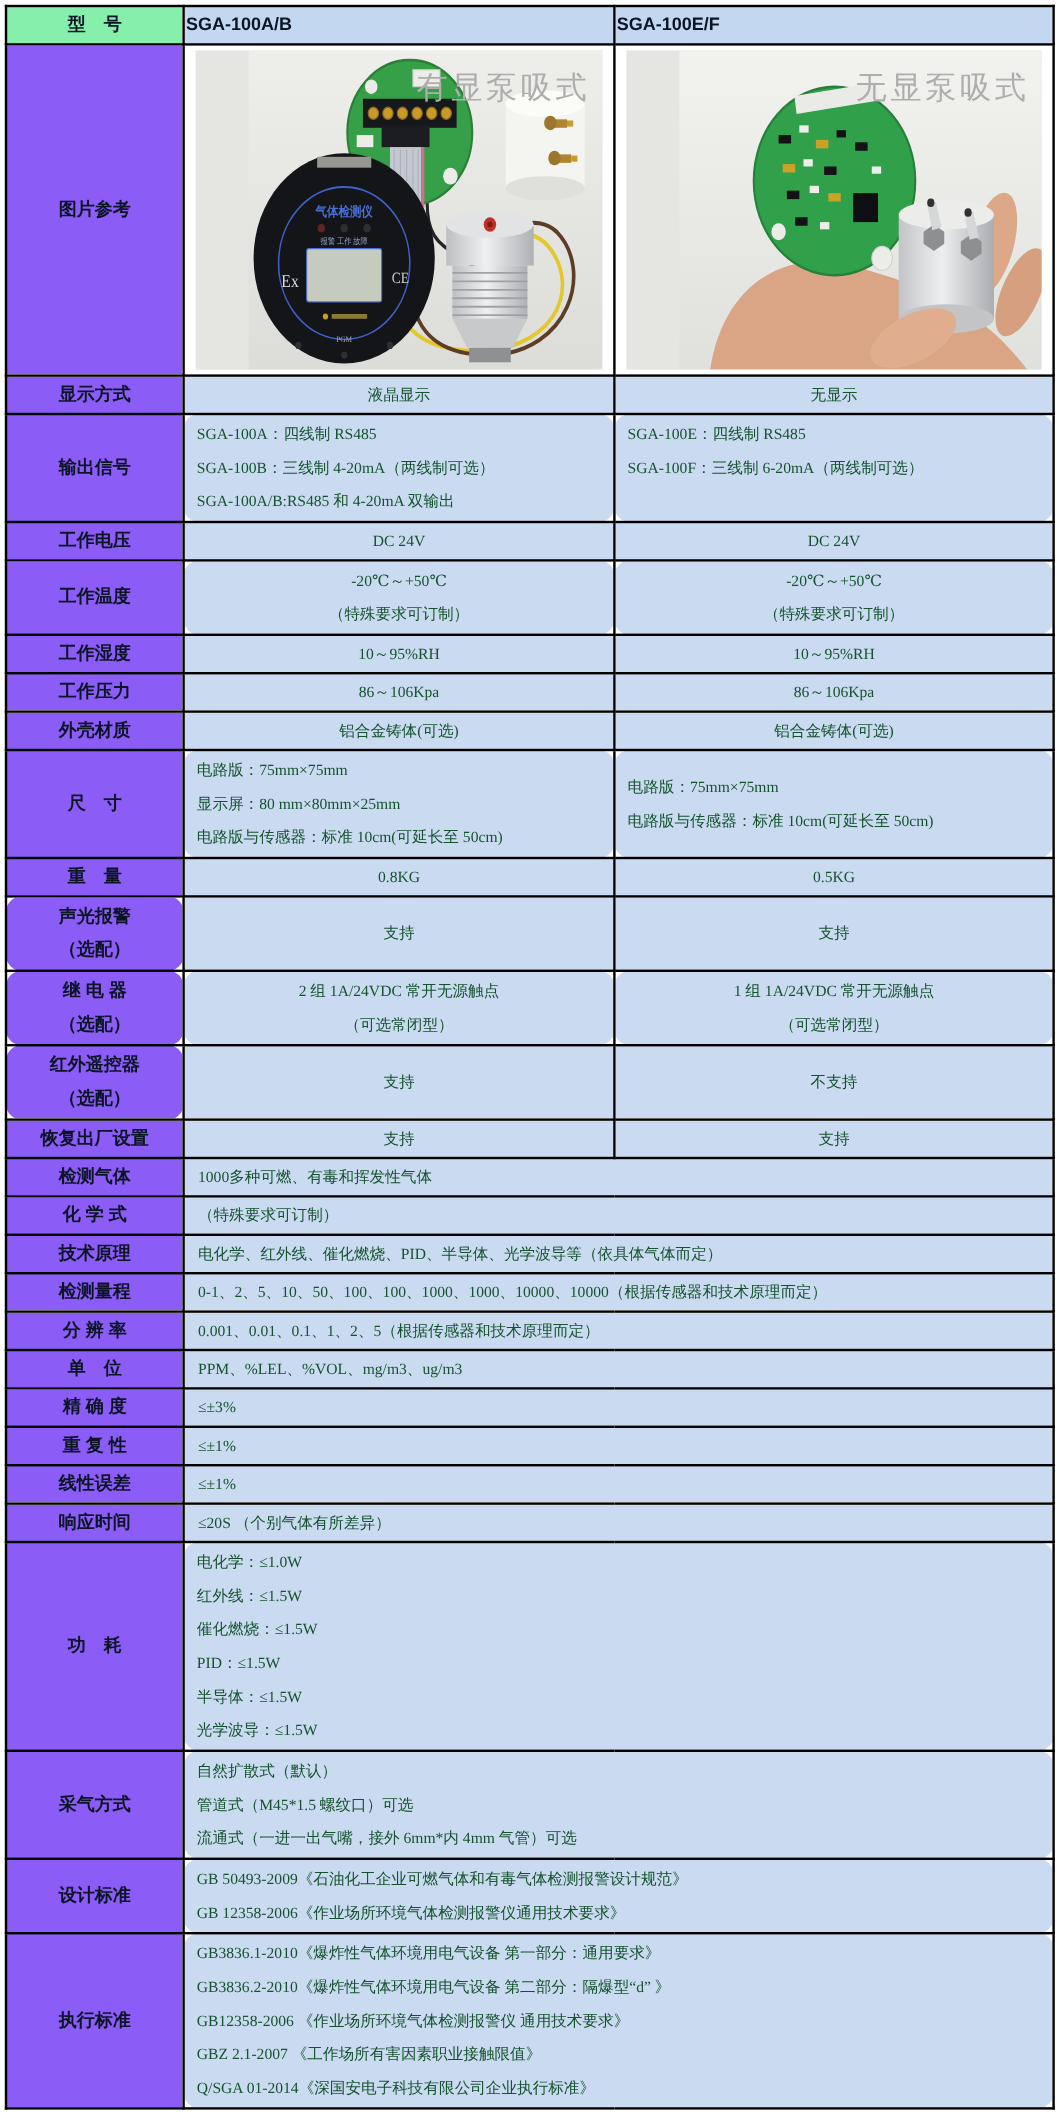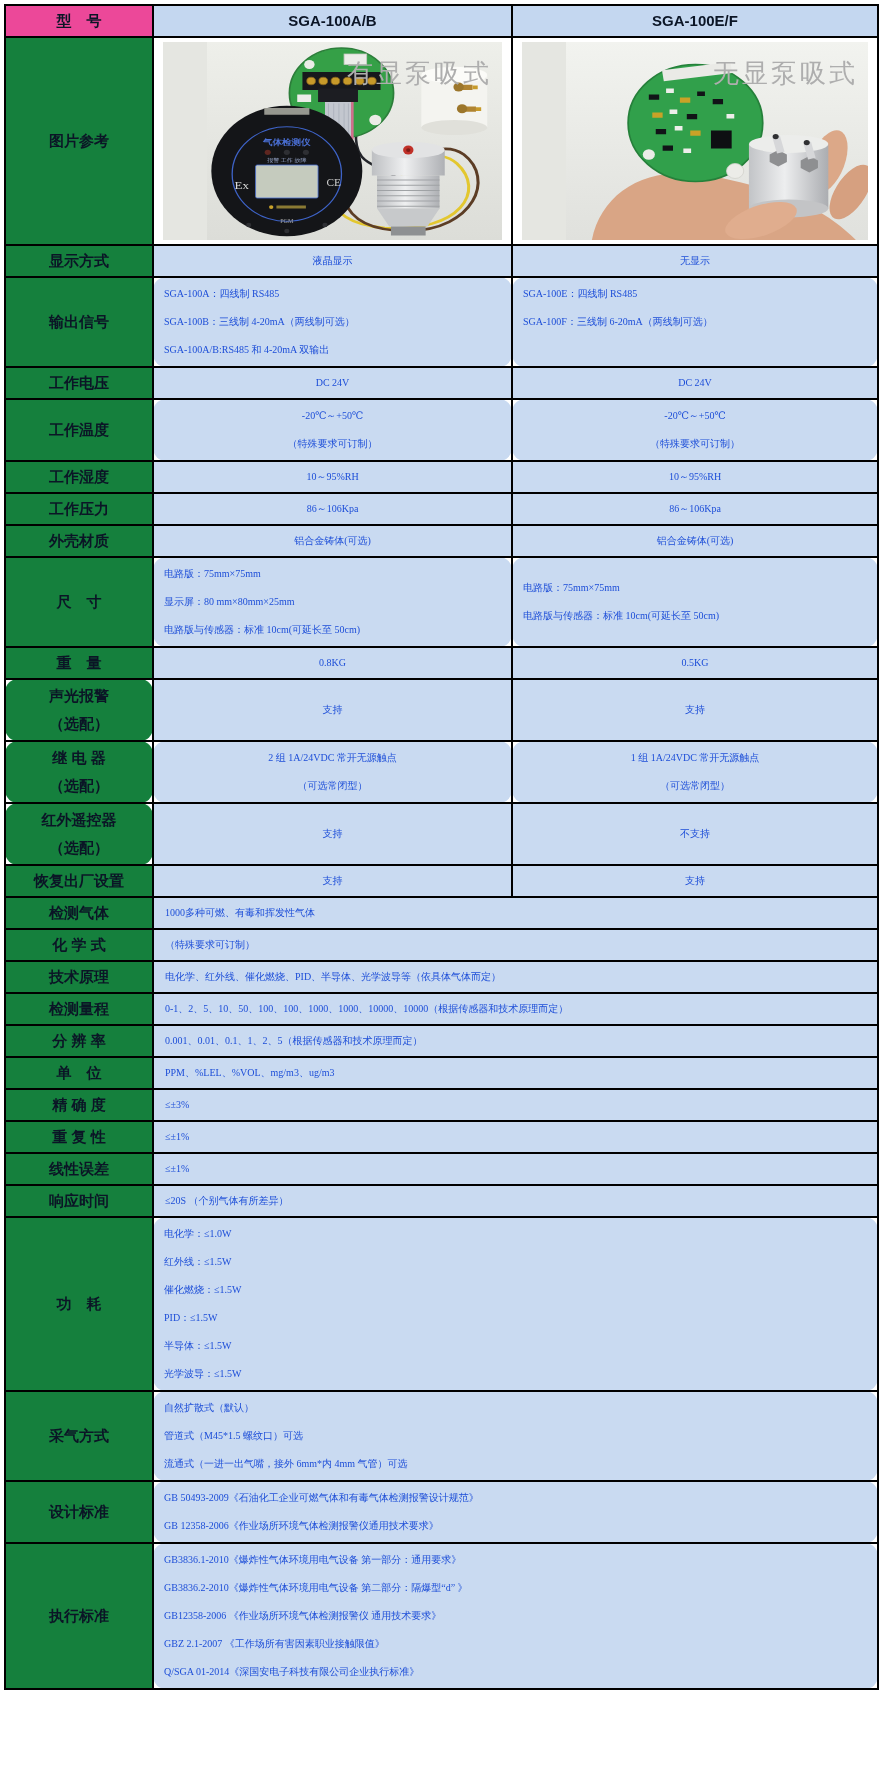--- a/index.html
+++ b/index.html
@@ -1,32 +1,32 @@
 <!DOCTYPE html>
 <html lang="zh"><head>
 <meta charset="utf-8">
 <style>
   html,body{margin:0;padding:0;background:#fff;}
   body{width:881px;padding:4px 0 6px 4px;box-sizing:border-box;}
   table{border-collapse:collapse;table-layout:fixed;width:873px;}
   td{border:2px solid #000;overflow:hidden;vertical-align:middle;}
-  .lbl{background:#15803d;font-family:"Liberation Sans","DejaVu Sans",sans-serif;
+  .lbl{background:#8b5cf6;font-family:"Liberation Sans","DejaVu Sans",sans-serif;
        font-weight:bold;font-size:15px;color:#0B1526;text-align:center;}
-  .hlbl{background:#ec4899;}
+  .hlbl{background:#86efac;}
   .hval{background:#C4D7F0;font-family:"Liberation Sans","DejaVu Sans",sans-serif;
-        font-weight:bold;font-size:15px;color:#0B1526;text-align:center;margin-top:44px;}
+        font-weight:bold;font-size:15px;color:#0B1526;margin-top:44px;}
   .val{background:#C9DAF1;font-family:"Liberation Serif","DejaVu Serif",serif;
-       font-size:10px;color:#1d4ed8;}
+       font-size:13px;color:#14532d;}
   .ln{line-height:28px;white-space:nowrap;}
   .c .ln{text-align:center;}
   .l .ln{text-align:left;padding-left:10px;}
   .pad{padding:2px 0;border-radius:13px;}
   .hrow td{height:27px;}
   .imgtd{background:#FFFFFF;padding:4px 9px;vertical-align:top;}
-  .photo{position:relative;height:198px;background:#E5E6E1;padding-left:44px;}
+  .photo{position:relative;height:266px;background:#E5E6E1;padding-left:44px;}
   .photo svg{display:block;width:100%;height:100%;}
   .wm{position:absolute;top:14px;right:10px;z-index:2;
       font-family:"Liberation Sans","DejaVu Sans",sans-serif;
       font-size:26px;letter-spacing:3px;color:#AEAEAE;}
 </style>
 </head>
 <body>
 
 <table>
   <colgroup>

